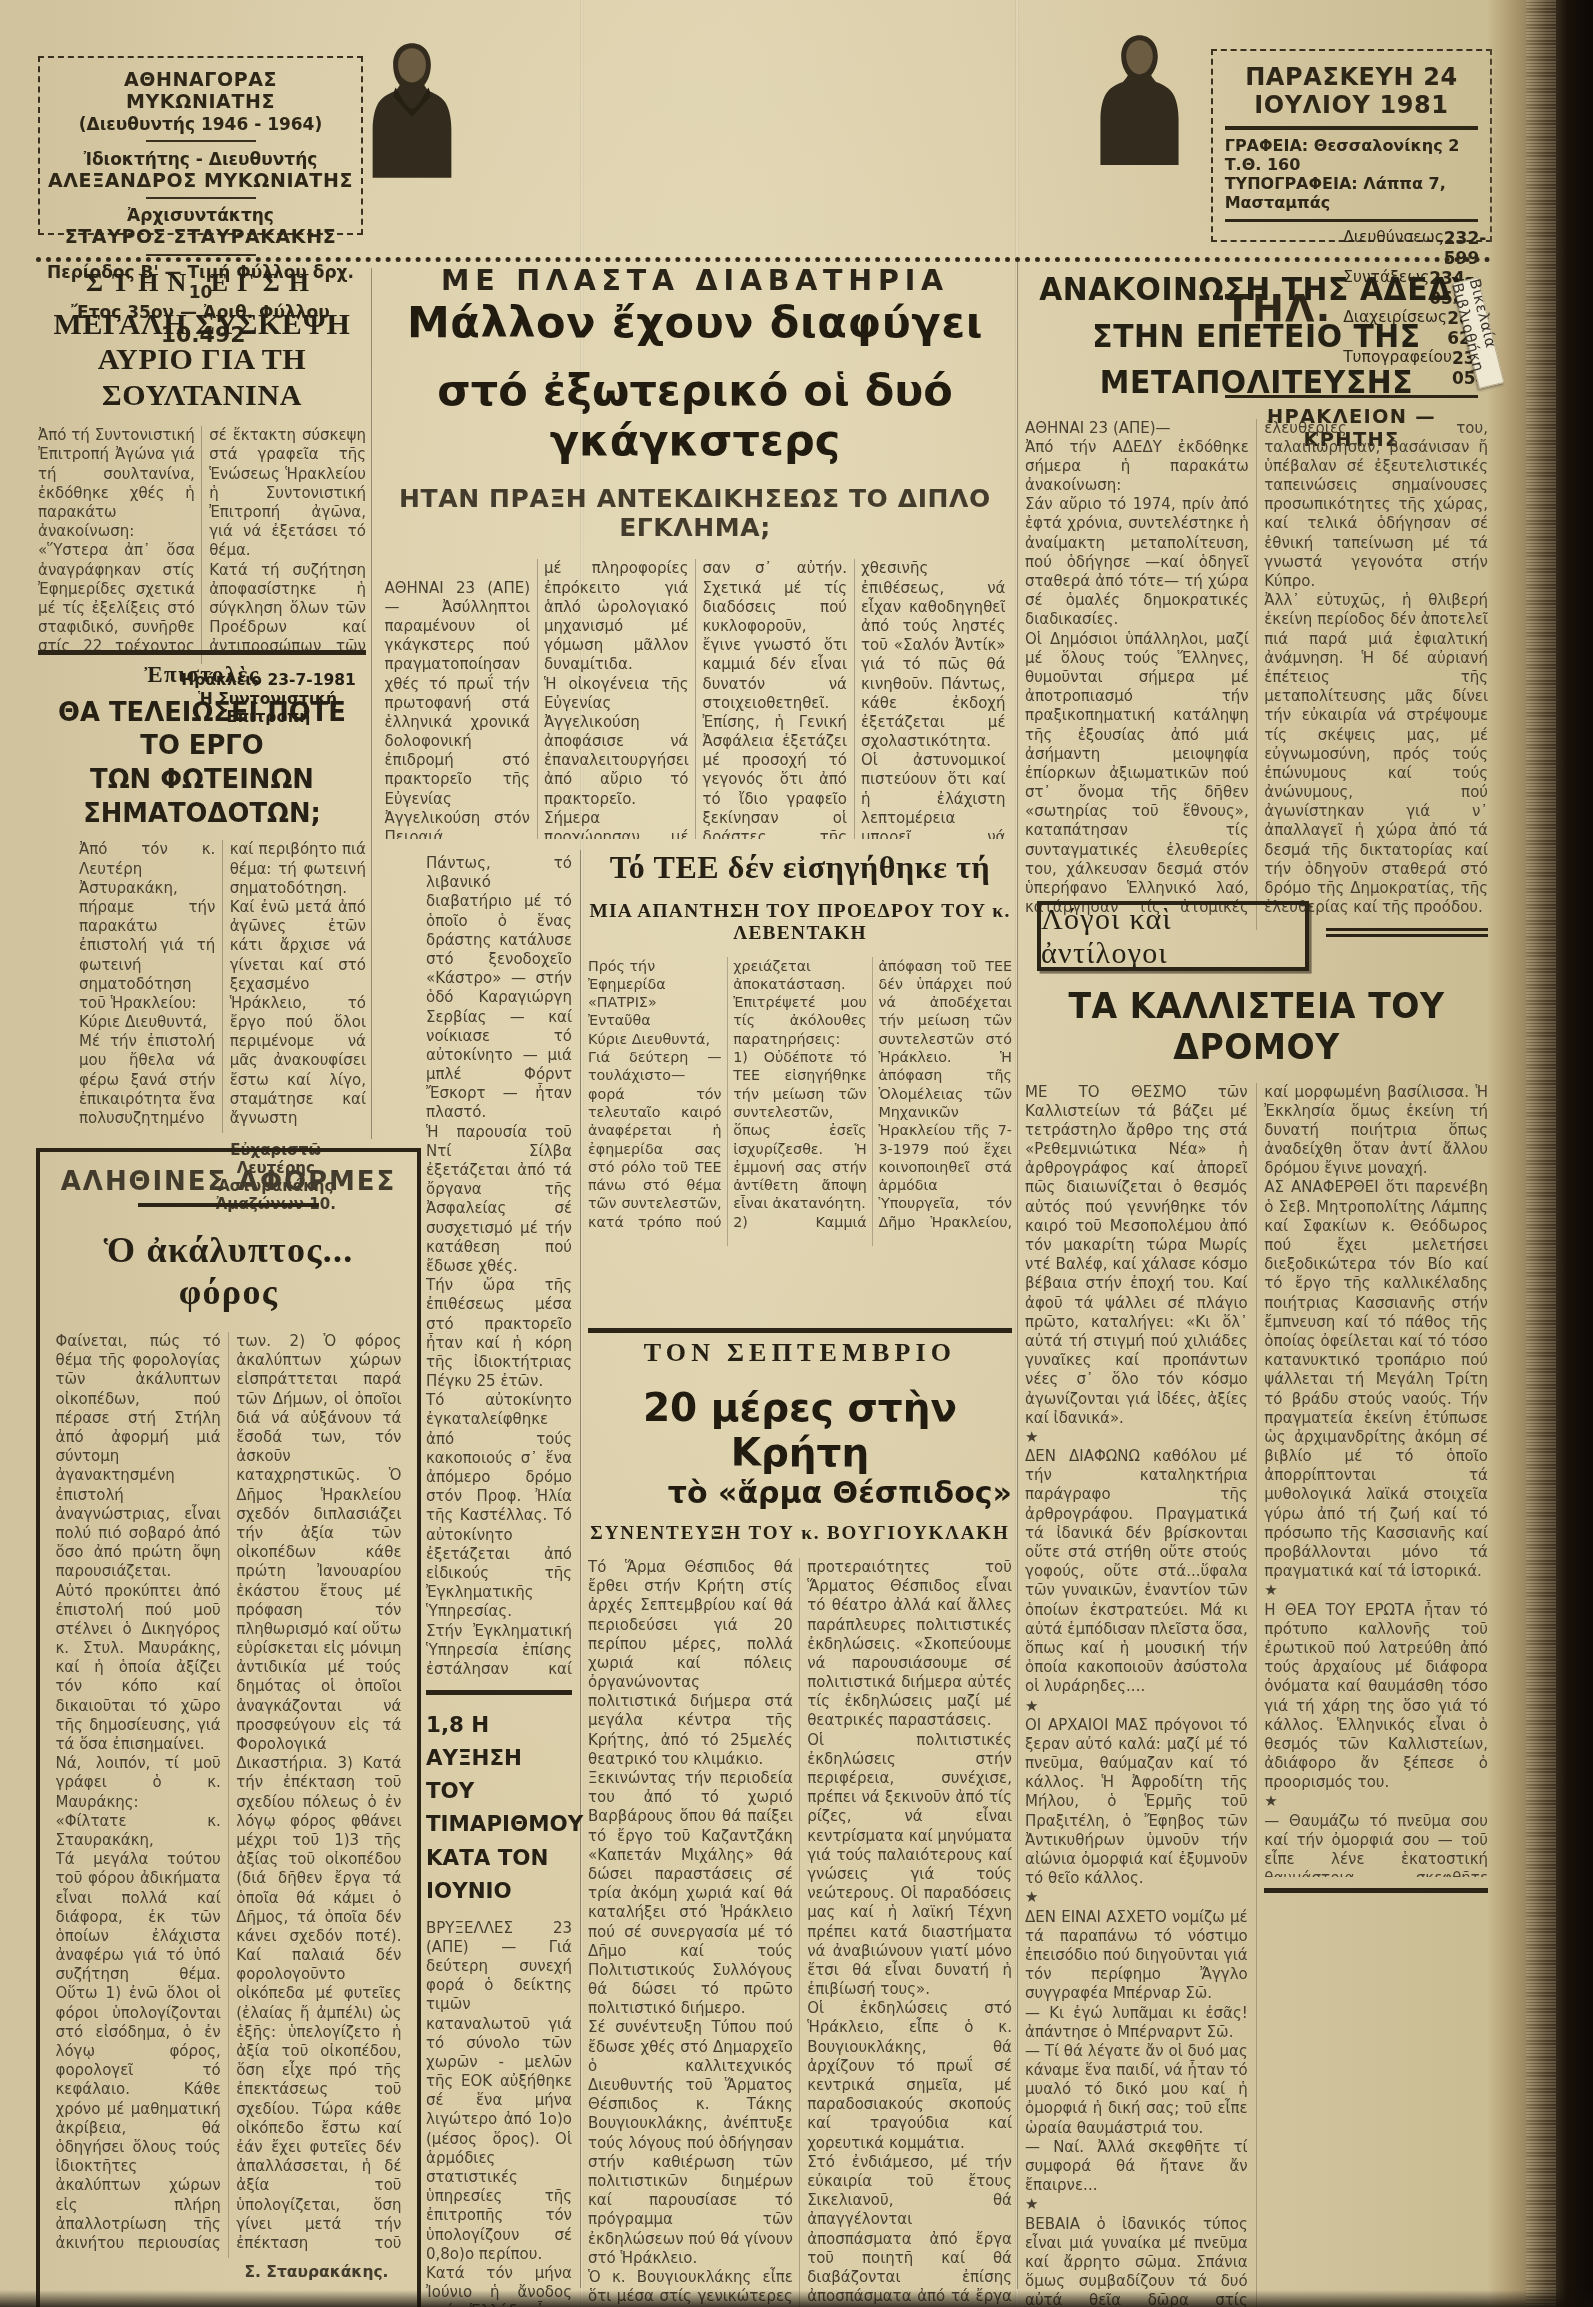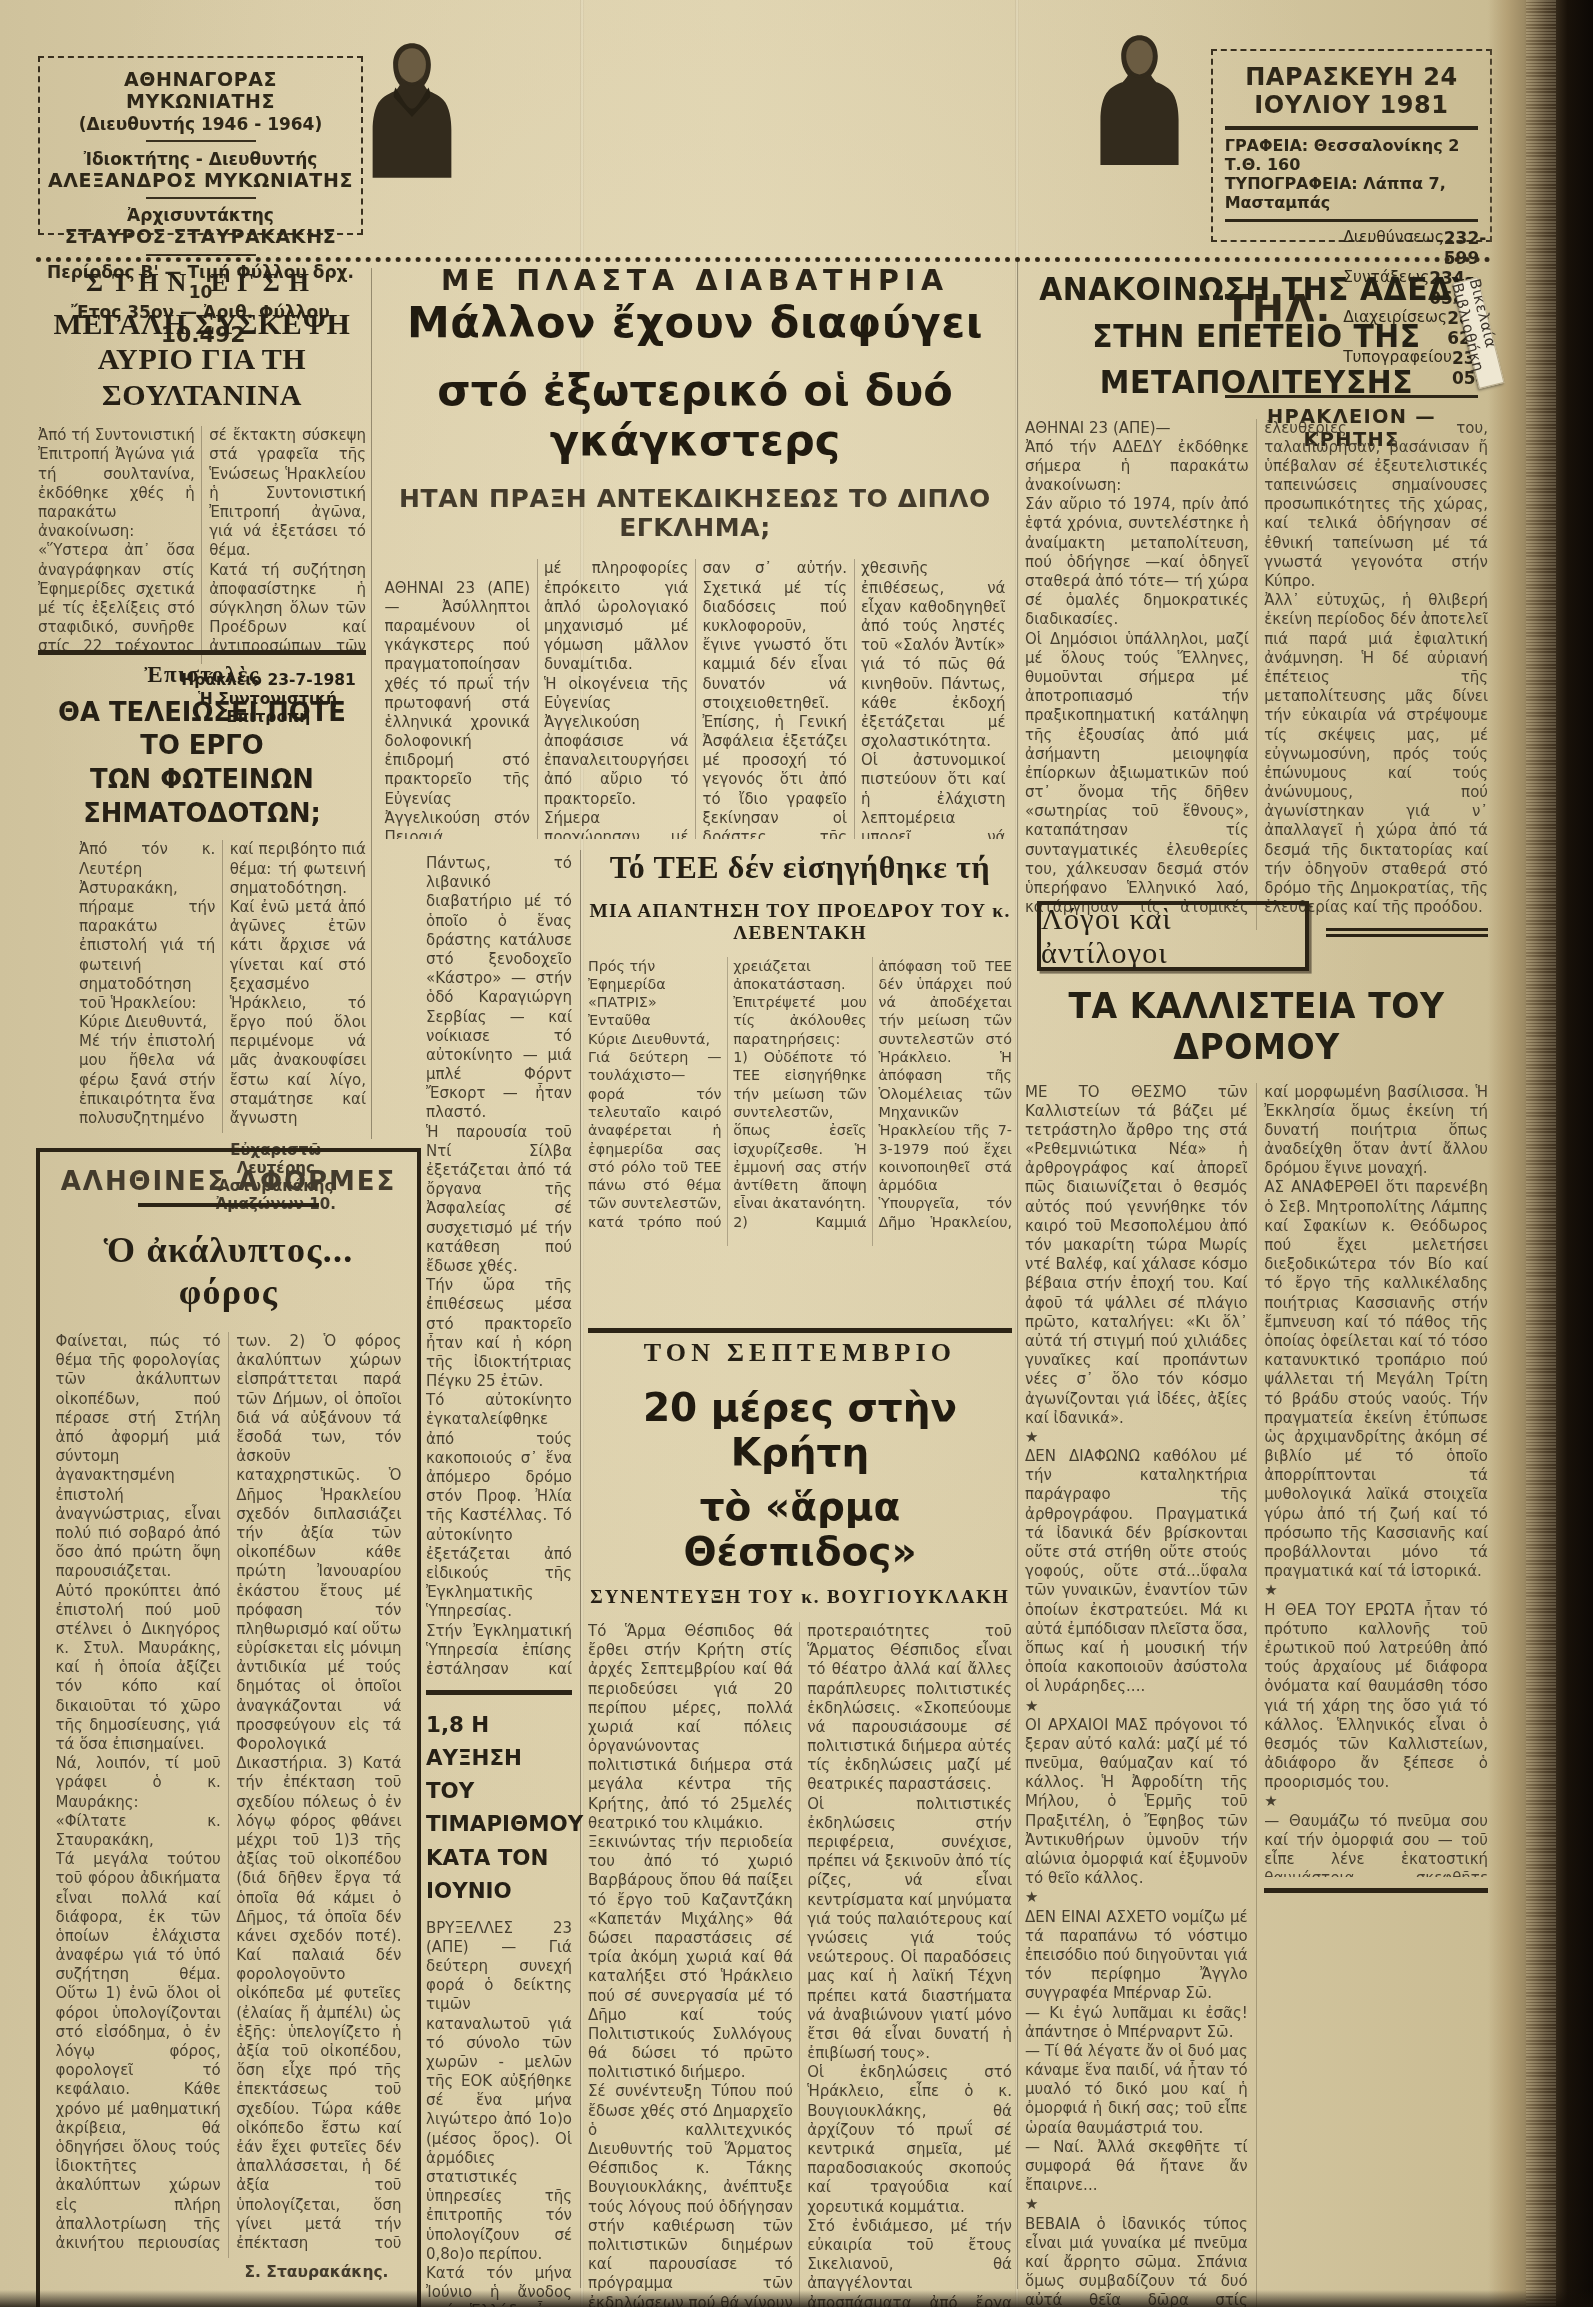--- a/index.html
+++ b/index.html
@@ -75,21 +75,21 @@
   #crime-cont .tim-head { font-size:21.4px; font-weight:bold; line-height:1.55; color:#262015; }
   #crime-cont .tim-body { margin-top:11.7px; height:454px; overflow:hidden; }
   #tee { position:absolute; left:588px; top:846px; width:424px; text-align:center;}
   #tee .head { font-size:32px; font-weight:bold; line-height:1.35; letter-spacing:0.6px; }
   #tee .sub { font-size:19.4px; font-weight:bold; margin-top:10.4px; letter-spacing:1.3px;}
   #tee .cols { margin-top:13px; height:289px; overflow:hidden; column-count:3; column-gap:11.7px; column-rule:0.6px solid rgba(60,50,34,.3); text-align:justify; font-size:14.3px;}
   #rule-c1 { left:588px; top:1328px; width:424px; height:5.2px; }
   #thespidos { position:absolute; left:588px; top:1338px; width:424px; text-align:center; }
   #thespidos .kicker { font-size:26px; font-weight:bold; letter-spacing:5.2px; }
   #thespidos .h1 { font-size:39px; font-weight:900; margin-top:17px; color:#211b10;}
-  #thespidos .h2 { font-size:39px; font-weight:900; margin-top:9px; color:#211b10;}
+  #thespidos .h2 { font-size:30px; font-weight:900; color:#211b10;text-align:right;}
   #thespidos .sub { font-size:19px; font-weight:bold; margin-top:11.7px; letter-spacing:1.9px;}
   #thespidos .cols { margin-top:14.3px; height:753px; overflow:hidden; column-count:2; column-gap:14.3px; column-rule:0.6px solid rgba(60,50,34,.3); text-align:justify;}
   
   #adedy { position:absolute; left:1025px; top:266px; width:463px; text-align:center;}
   #adedy .head { font-size:31px; font-weight:800; line-height:1.5; letter-spacing:0.6px; transform:scaleX(.96); color:#242014;}
   #adedy .cols { margin-top:13px; height:511px; overflow:hidden; column-count:2; column-gap:15.5px; column-rule:0.6px solid rgba(60,50,34,.3); text-align:justify;}
   #logoi { position:absolute; left:1037px; top:901px; width:272px; height:70px; border:4.5px solid #2b2315; box-shadow:2.6px 2.6px 0 rgba(43,35,21,.55); display:flex; align-items:center; justify-content:center; }
   #logoi .txt { font-size:30px; font-weight:normal; letter-spacing:1.3px; }
   #dbl-rule { position:absolute; left:1326px; top:928px; width:162px; height:9px; border-top:3.2px solid #2b2315; border-bottom:3.2px solid #2b2315; }
   #kallisteia { position:absolute; left:1025px; top:985px; width:463px; }

